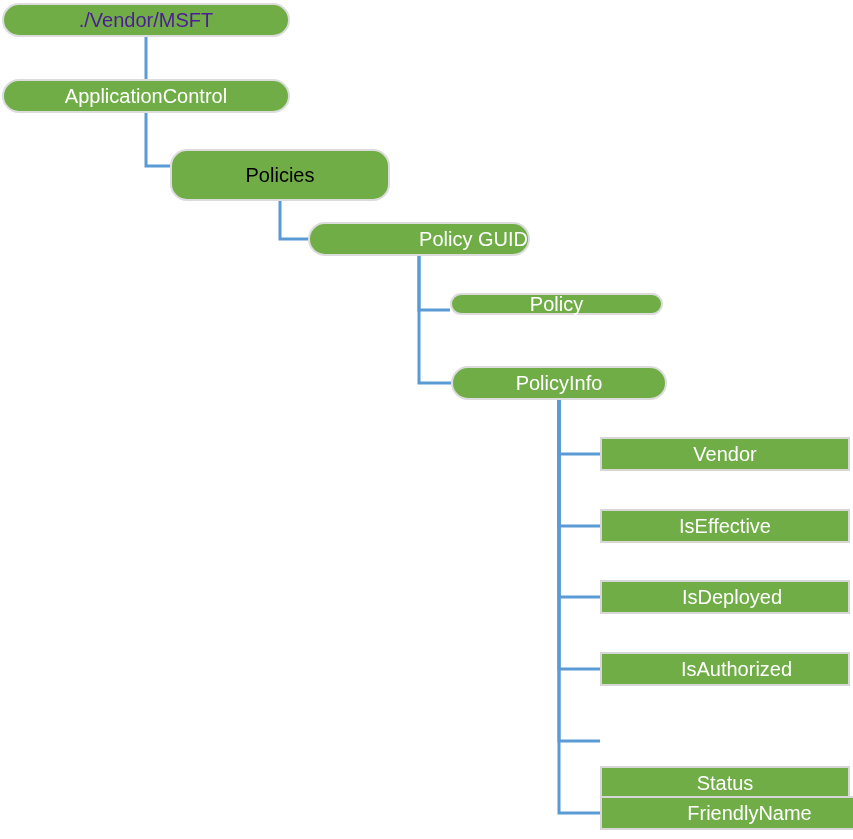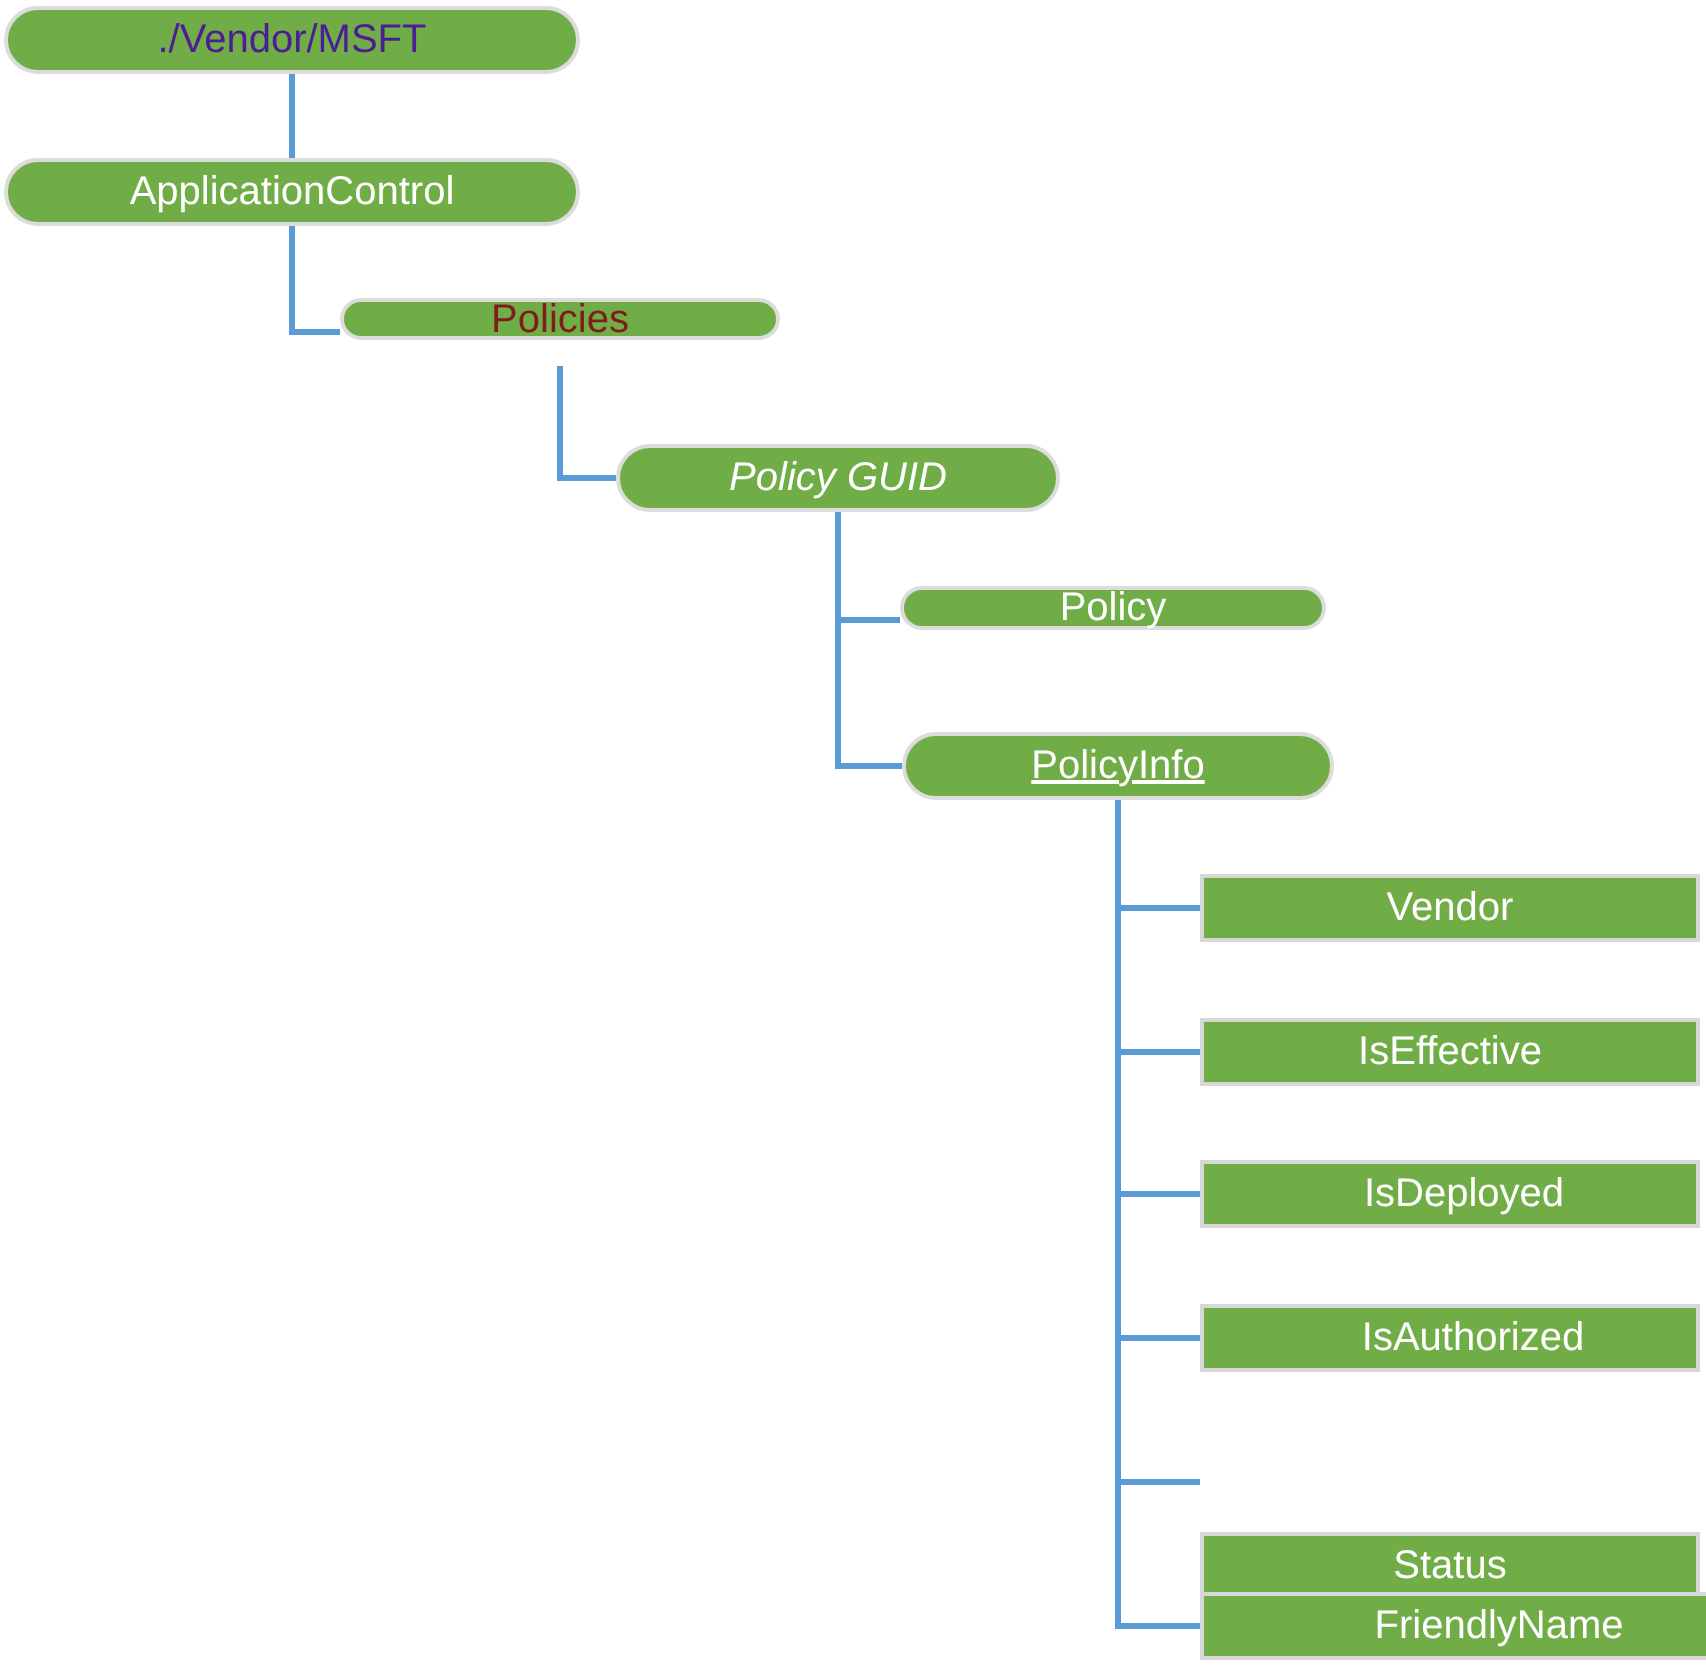--- a/index.html
+++ b/index.html
@@ -37,21 +37,21 @@
   }
   .node.pill {
     border-radius: 17px;
     border: 2px solid #dcdcdc;
   }
   .node.rect {
     border-radius: 0;
     border: 2px solid #d7d7d7;
   }
   .node.italic {
-    font-style: italic;
+    justify-content: flex-end;
   }
 </style>
 </head>
 <body>
 
 <div id="diagram-canvas">
   <svg id="connector-svg" xmlns="http://www.w3.org/2000/svg" viewBox="0 0 853 839">
       <path d="M 146 37 L 146 79" fill="none" stroke="#5B9BD5" stroke-width="3"></path>
       <path d="M 146 113 L 146 166 L 170 166" fill="none" stroke="#5B9BD5" stroke-width="3"></path>
       <path d="M 280 183 L 280 239 L 308 239" fill="none" stroke="#5B9BD5" stroke-width="3"></path>
@@ -64,30 +64,30 @@
       <path d="M 559 400 L 559 741 L 600 741" fill="none" stroke="#5B9BD5" stroke-width="3"></path>
       <path d="M 559 400 L 559 813 L 600 813" fill="none" stroke="#5B9BD5" stroke-width="3"></path>
     </svg>
   <div id="nodes-layer">
       <div class="node pill" style="left: 2px; top: 3px; width: 288px; height: 34px; background: rgb(112, 173, 71); color: #4c1d95;">
         <span>./Vendor/MSFT</span>
       </div>
       <div class="node pill" style="left: 2px; top: 79px; width: 288px; height: 34px; background: rgb(112, 173, 71); color: rgb(255, 255, 255);">
         <span>ApplicationControl</span>
       </div>
-      <div class="node pill" style="left: 170px; top: 149px; width: 220px; height: 21px; background: rgb(112, 173, 71); color: #7f1d1d;">
+      <div class="node pill" style="left: 170px; top: 149px; width: 220px; height: 52px; background: rgb(112, 173, 71); color: #000000;">
         <span>Policies</span>
       </div>
       <div class="node pill italic" style="left: 308px; top: 222px; width: 222px; height: 34px; background: rgb(112, 173, 71); color: rgb(255, 255, 255);">
         <span>Policy GUID</span>
       </div>
       <div class="node pill" style="left: 450px; top: 293px; width: 213px; height: 22px; background: rgb(112, 173, 71); color: rgb(255, 255, 255);">
         <span>Policy</span>
       </div>
-      <div class="node pill" style="left: 451px; top: 366px; width: 216px; height: 34px; background: rgb(112, 173, 71); color: rgb(255, 255, 255); text-decoration: underline;">
+      <div class="node pill" style="left: 451px; top: 366px; width: 216px; height: 34px; background: rgb(112, 173, 71); color: rgb(255, 255, 255);">
         <span>PolicyInfo</span>
       </div>
       <div class="node rect" style="left: 600px; top: 437px; width: 250px; height: 34px; background: rgb(112, 173, 71); color: rgb(255, 255, 255);">
         <span>Vendor</span>
       </div>
       <div class="node rect" style="left: 600px; top: 509px; width: 250px; height: 34px; background: rgb(112, 173, 71); color: rgb(255, 255, 255);">
         <span>IsEffective</span>
       </div>
       <div class="node rect" style="left: 600px; top: 580px; width: 250px; height: 34px; background: rgb(112, 173, 71); color: rgb(255, 255, 255); padding-left: 14px;">
         <span>IsDeployed</span>

